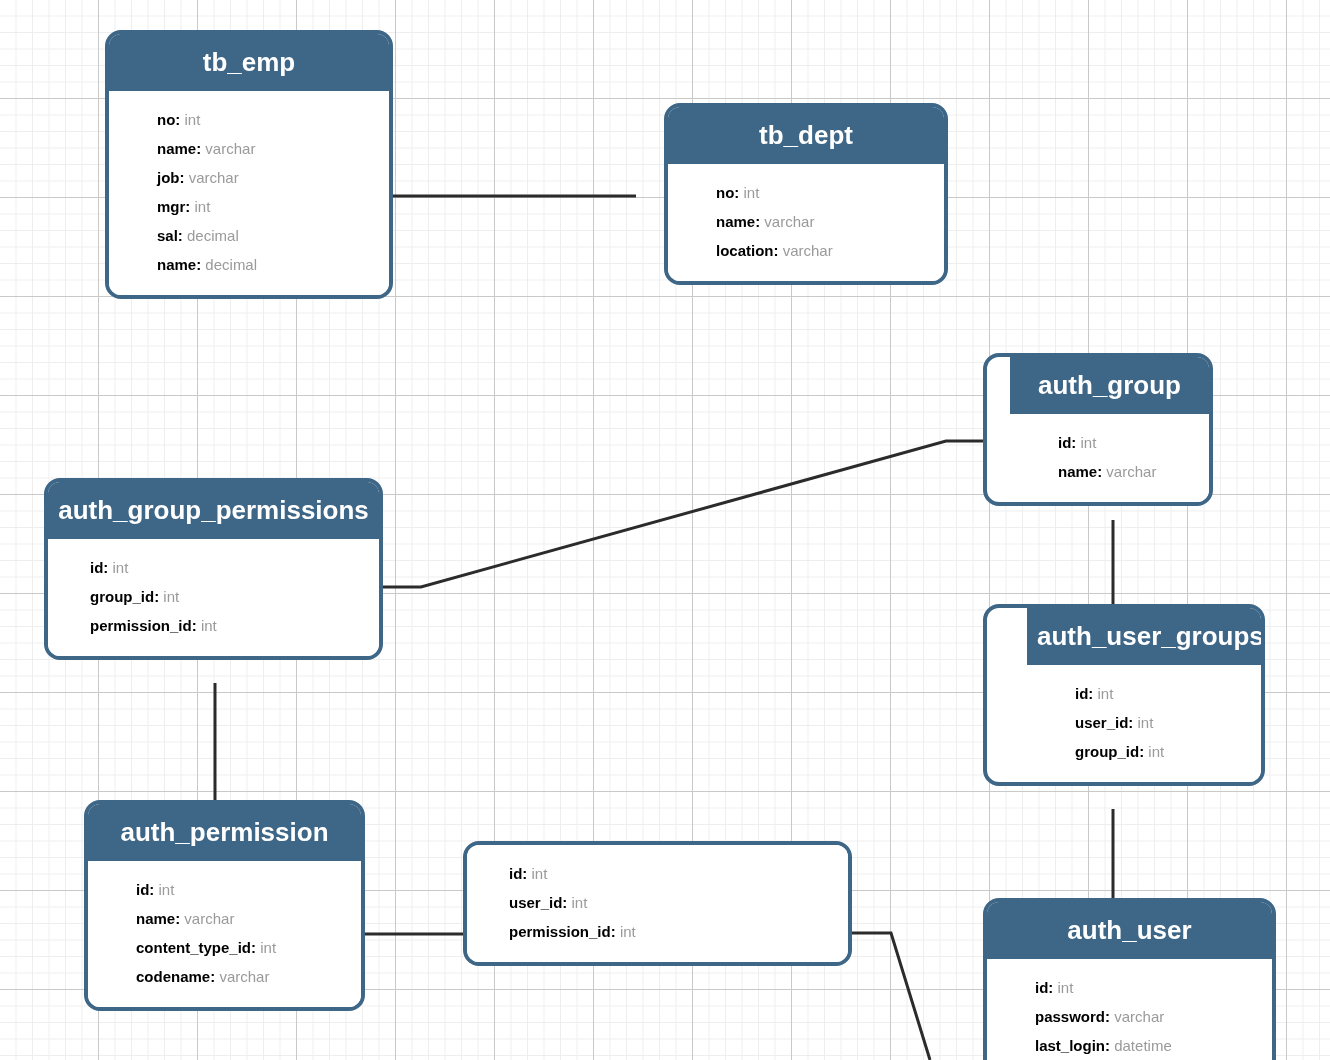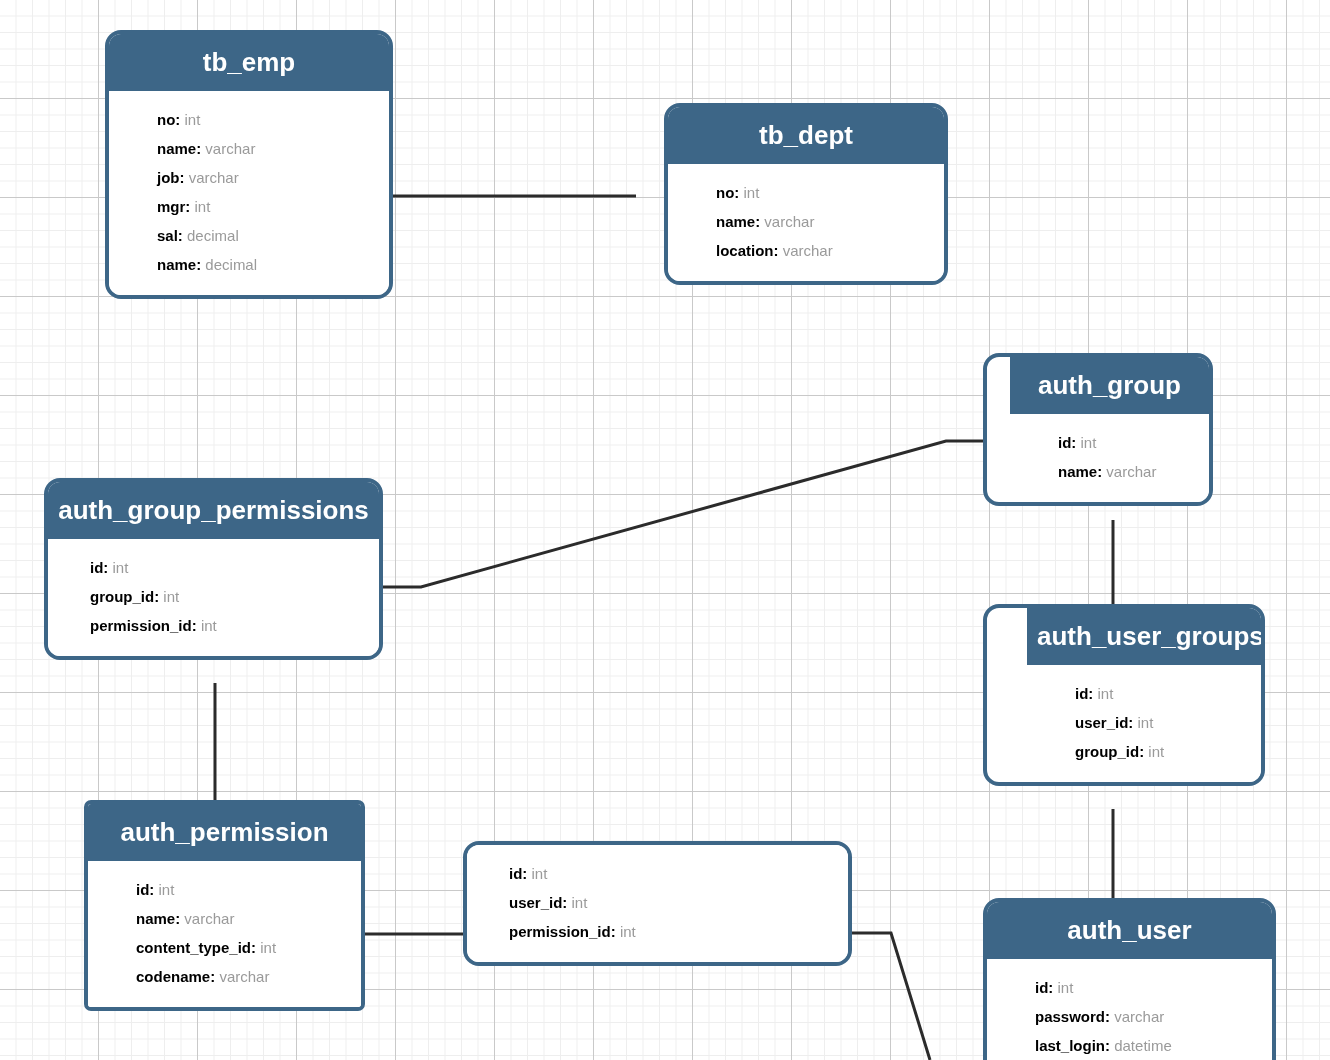--- a/index.html
+++ b/index.html
@@ -130,21 +130,21 @@
         </div>
       </div>
       <div class="entity" style="left: 983px; top: 604px; width: 282px; padding-left: 40px;">
         <div class="entity-header">auth_user_groups</div>
         <div class="entity-body">
           <div class="field-row"><span class="field-name">id</span><span class="field-colon">: </span><span class="field-type">int</span></div>
           <div class="field-row"><span class="field-name">user_id</span><span class="field-colon">: </span><span class="field-type">int</span></div>
           <div class="field-row"><span class="field-name">group_id</span><span class="field-colon">: </span><span class="field-type">int</span></div>
         </div>
       </div>
-      <div class="entity" style="left: 84px; top: 800px; width: 281px; border-radius: 7px;">
+      <div class="entity" style="left: 84px; top: 800px; width: 281px;">
         <div class="entity-header">auth_permission</div>
         <div class="entity-body">
           <div class="field-row"><span class="field-name">id</span><span class="field-colon">: </span><span class="field-type">int</span></div>
           <div class="field-row"><span class="field-name">name</span><span class="field-colon">: </span><span class="field-type">varchar</span></div>
           <div class="field-row"><span class="field-name">content_type_id</span><span class="field-colon">: </span><span class="field-type">int</span></div>
           <div class="field-row"><span class="field-name">codename</span><span class="field-colon">: </span><span class="field-type">varchar</span></div>
         </div>
       </div>
       <div class="entity pad-sm" style="left: 463px; top: 841px; width: 389px;">
         <div class="entity-body">

